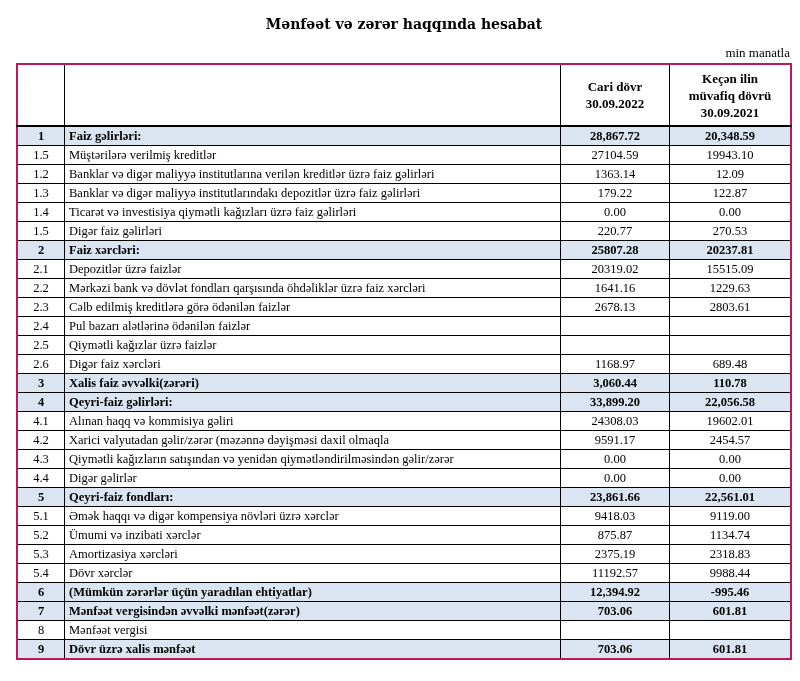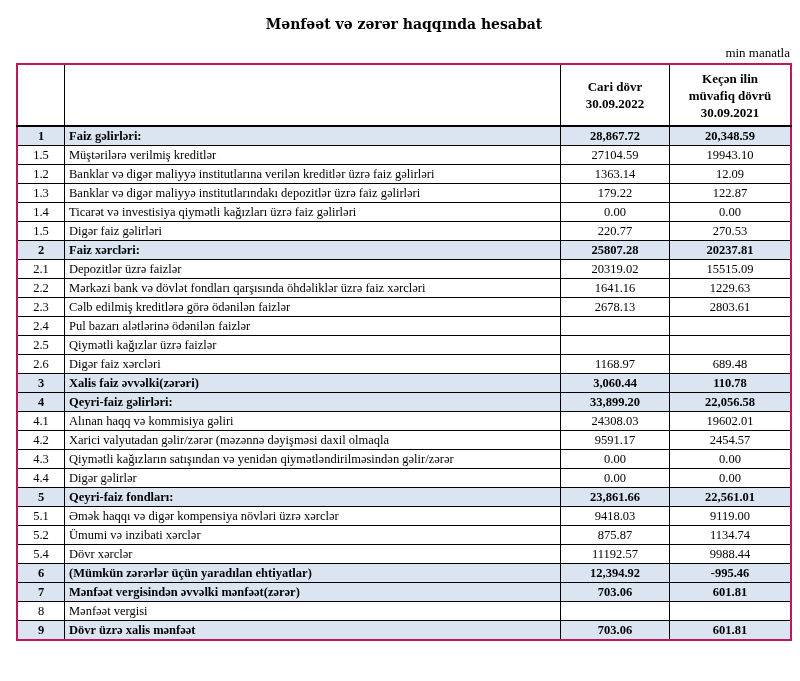--- a/index.html
+++ b/index.html
@@ -217,20 +217,26 @@
           <td class="cell-current">9418.03</td>
           <td class="cell-previous">9119.00</td>
         </tr>
         <tr>
           <td class="cell-no">5.2</td>
           <td class="cell-label">Ümumi və inzibati xərclər</td>
           <td class="cell-current">875.87</td>
           <td class="cell-previous">1134.74</td>
         </tr>
         <tr>
+          <td class="cell-no">5.3</td>
+          <td class="cell-label">Amortizasiya xərcləri</td>
+          <td class="cell-current">2375.19</td>
+          <td class="cell-previous">2318.83</td>
+        </tr>
+        <tr>
           <td class="cell-no">5.4</td>
           <td class="cell-label">Dövr xərclər</td>
           <td class="cell-current">11192.57</td>
           <td class="cell-previous">9988.44</td>
         </tr>
         <tr class="summary-row">
           <td class="cell-no">6</td>
           <td class="cell-label">(Mümkün zərərlər üçün yaradılan ehtiyatlar)</td>
           <td class="cell-current">12,394.92</td>
           <td class="cell-previous">-995.46</td>

